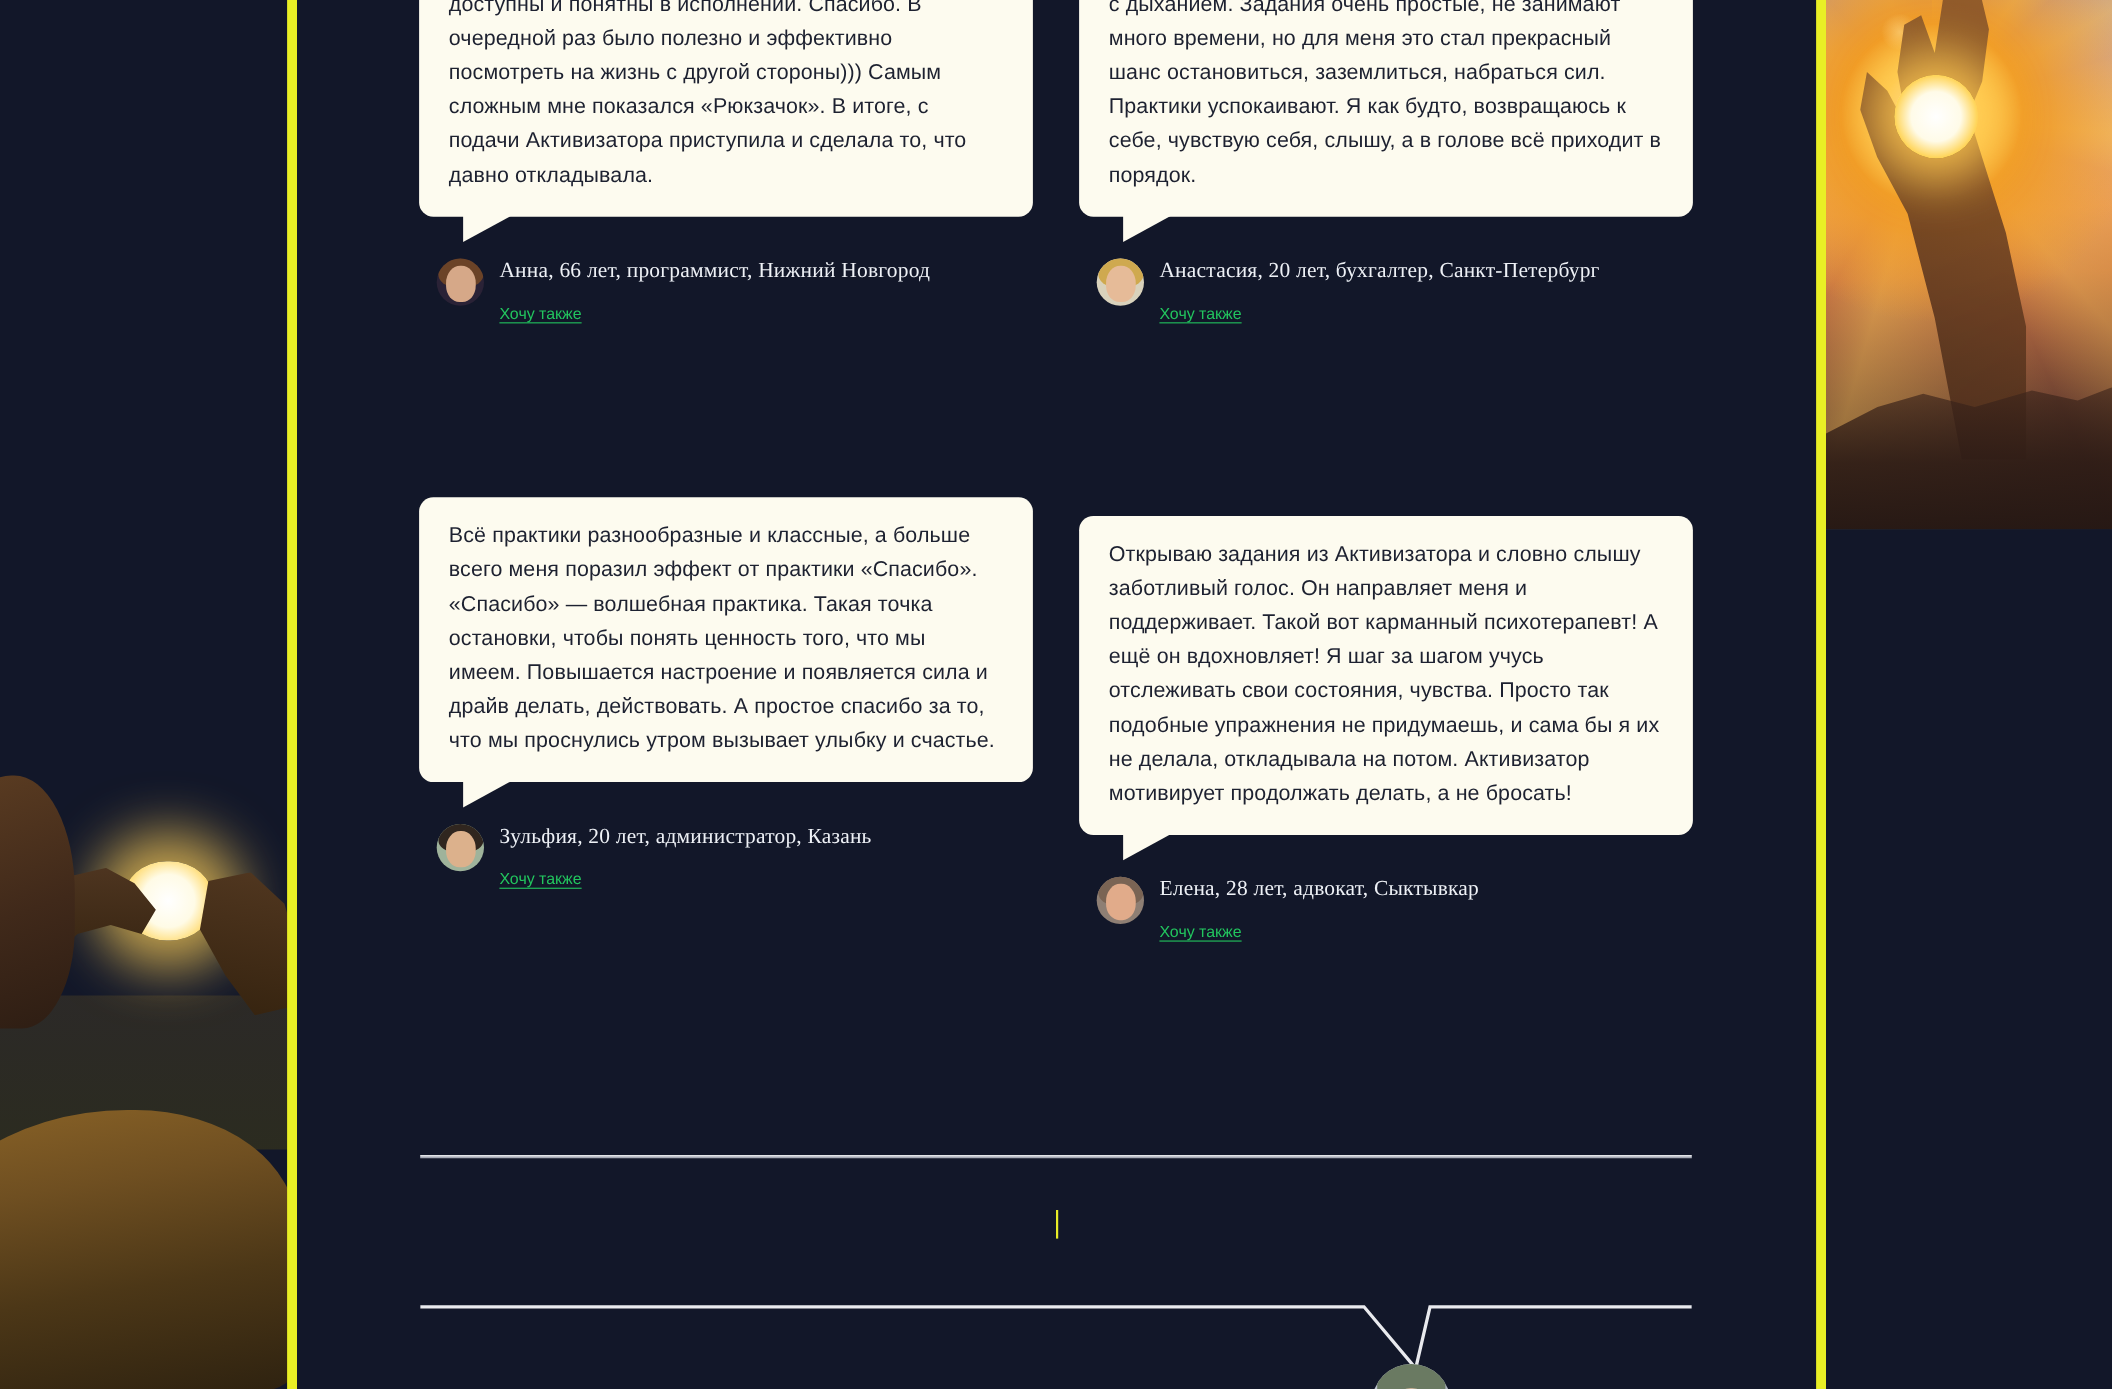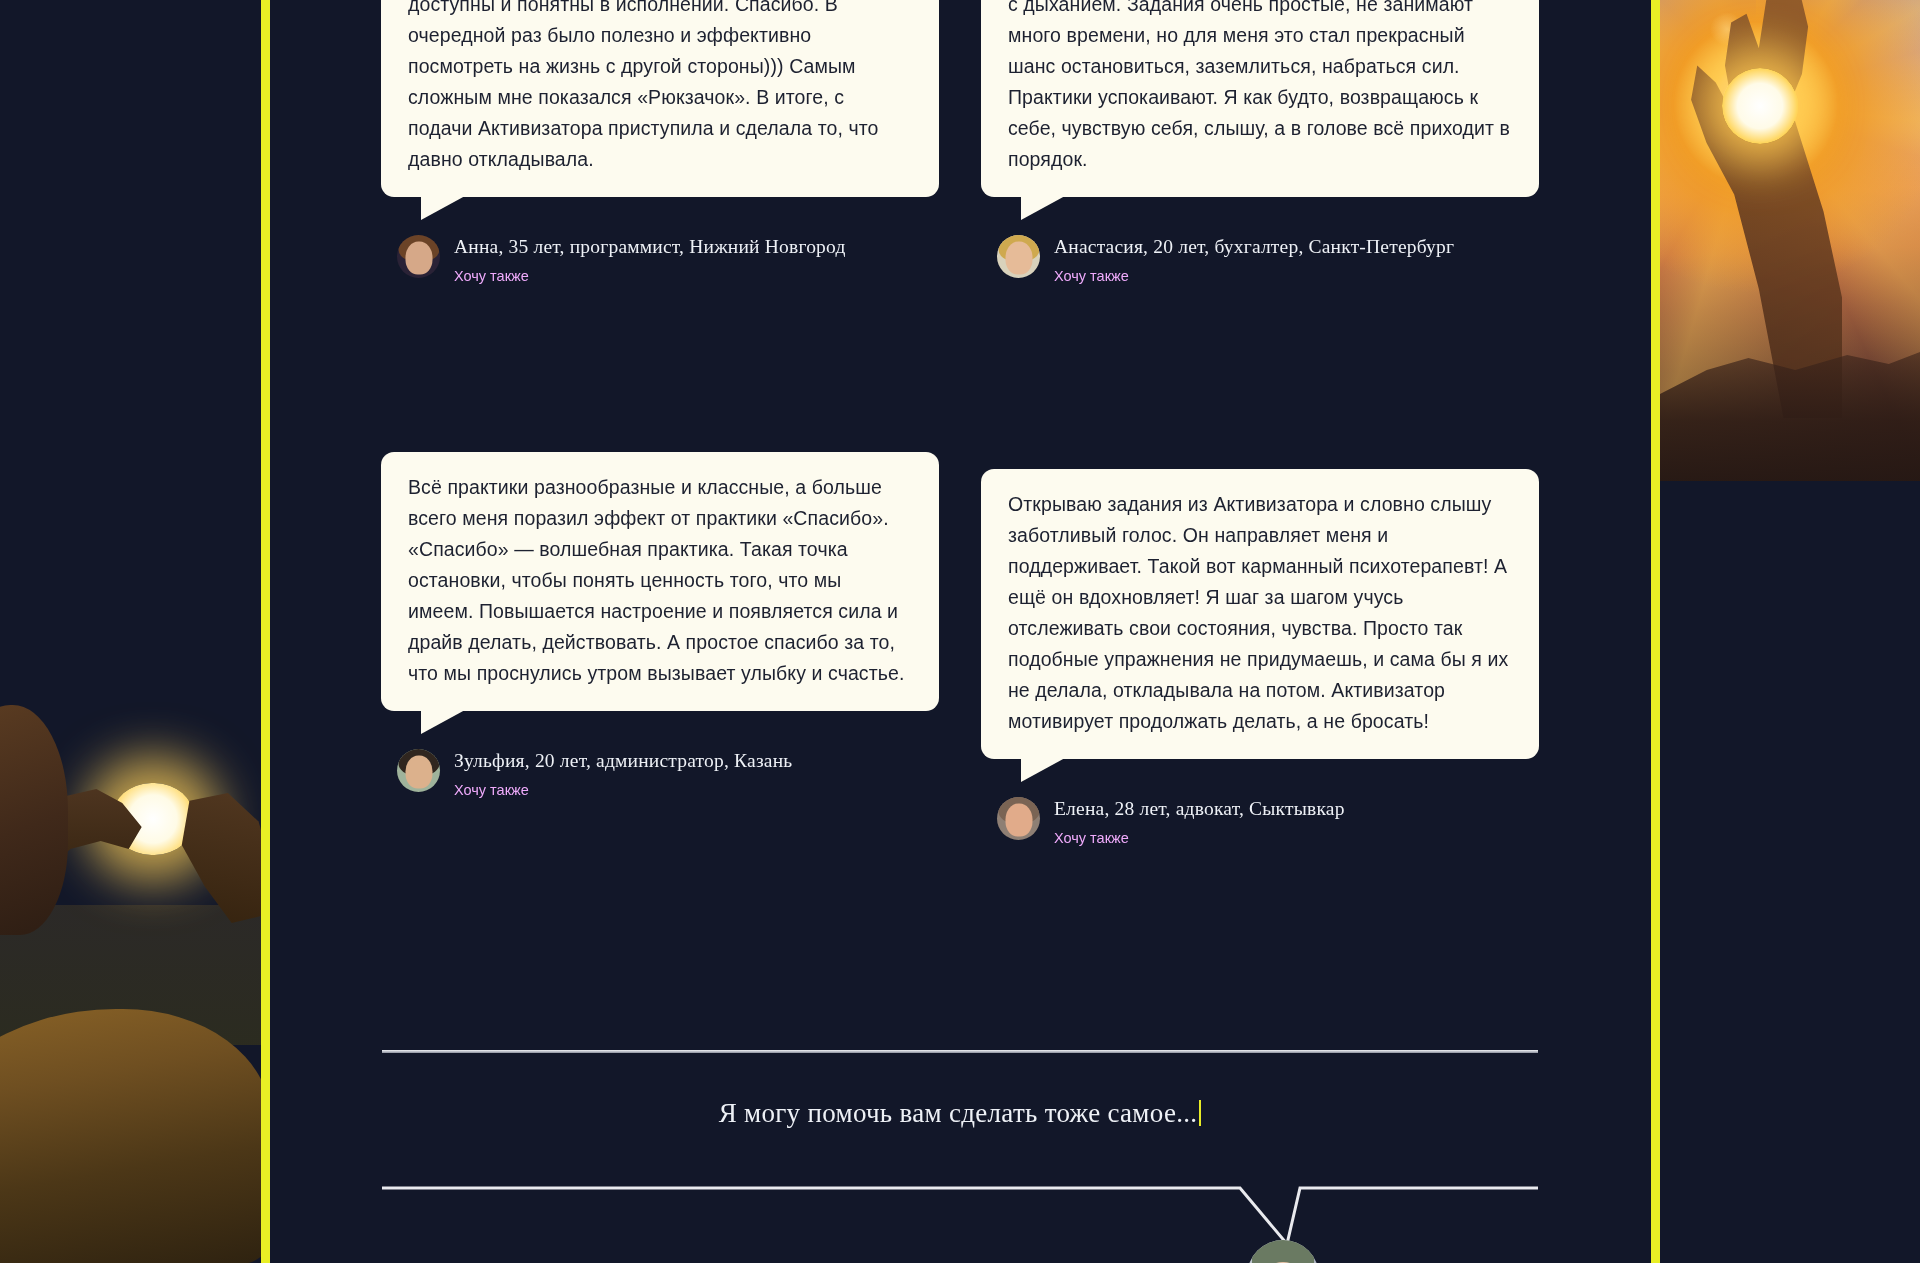--- a/index.html
+++ b/index.html
@@ -166,23 +166,24 @@
   .author-meta { padding-top:1px; }
   .author-name {
     font-family:"Liberation Serif", serif;
     font-size:19.5px;
     color:#eef1f6;
     letter-spacing:.2px;
     white-space:nowrap;
   }
   .want-link {
     display:inline-block;
-    margin-top:10px;
+    margin-top:20px;
     font-size:14.5px;
-    color:#f0abfc;
+    color:#22c55e;
+    text-decoration:underline;
     text-underline-offset:3px;
     cursor:pointer;
   }
 
   
   .divider {
     position:absolute; left:382px; width:1156px; height:3px;
     background:linear-gradient(180deg,#f2f3f5 0%,#b9bcc6 55%,#8e929e 100%);
   }
   .divider-top { top:1050px; }
@@ -253,21 +254,21 @@
     <div class="tcard">
       <p>Мне очень понравилось содержание упражнений, они доступны и понятны в исполнении. Спасибо. В очередной раз было полезно и эффективно посмотреть на жизнь с другой стороны))) Самым сложным мне показался «Рюкзачок». В итоге, с подачи Активизатора приступила и сделала то, что давно откладывала.</p>
       <div class="tail"></div>
     </div>
     <div class="author-row">
       <div class="avatar av1">
         <div class="hair"></div>
         <div class="face"></div>
       </div>
       <div class="author-meta">
-        <div class="author-name">Анна, 35 лет, программист, Нижний Новгород</div>
+        <div class="author-name">Анна, 66 лет, программист, Нижний Новгород</div>
         <a class="want-link">Хочу также</a>
       </div>
     </div>
   </div>
 
   <div class="tcard-wrap" style="left:981px; top:-62px;">
     <div class="tcard">
       <p>Мне понравились телесные практики, а также работа с дыханием. Задания очень простые, не занимают много времени, но для меня это стал прекрасный шанс остановиться, заземлиться, набраться сил. Практики успокаивают. Я как будто, возвращаюсь к себе, чувствую себя, слышу, а в голове всё приходит в порядок.</p>
       <div class="tail"></div>
     </div>
@@ -316,21 +317,21 @@
         <a class="want-link">Хочу также</a>
       </div>
     </div>
   </div>
 
 </div>
 
 <div class="divider divider-top"></div>
 
 <div class="cta-headline">
-  <span>Я могу помочь вам сделать тоже самое...</span><span class="caret"></span>
+  <span class="caret"></span>
 </div>
 
 <div class="divider-bottom-wrap">
   <svg class="divider-bottom-svg" width="1156" height="78" viewBox="0 0 1156 78">
     <path d="M0 2 L800 2 L858 2 L905 58 L918 2 L1156 2" fill="none" stroke="#e9eaee" stroke-width="3"></path>
   </svg>
 </div>
 
 <div class="cta-avatar">
   <div class="h"></div>

